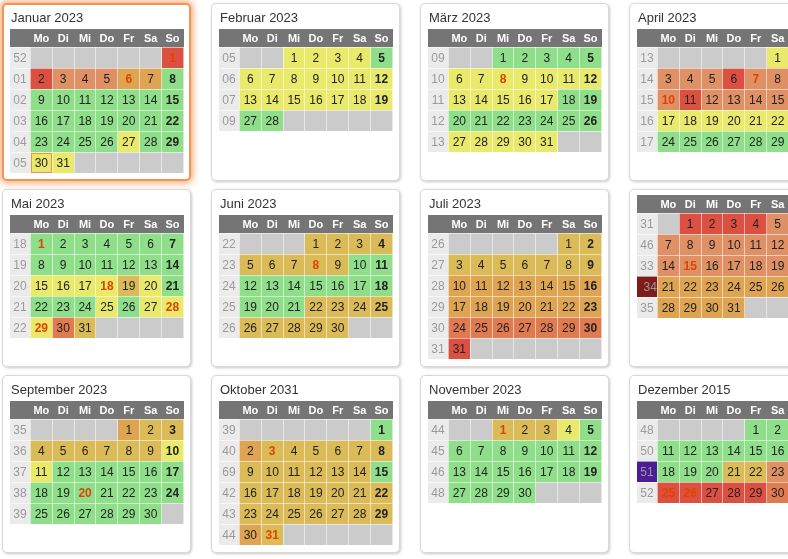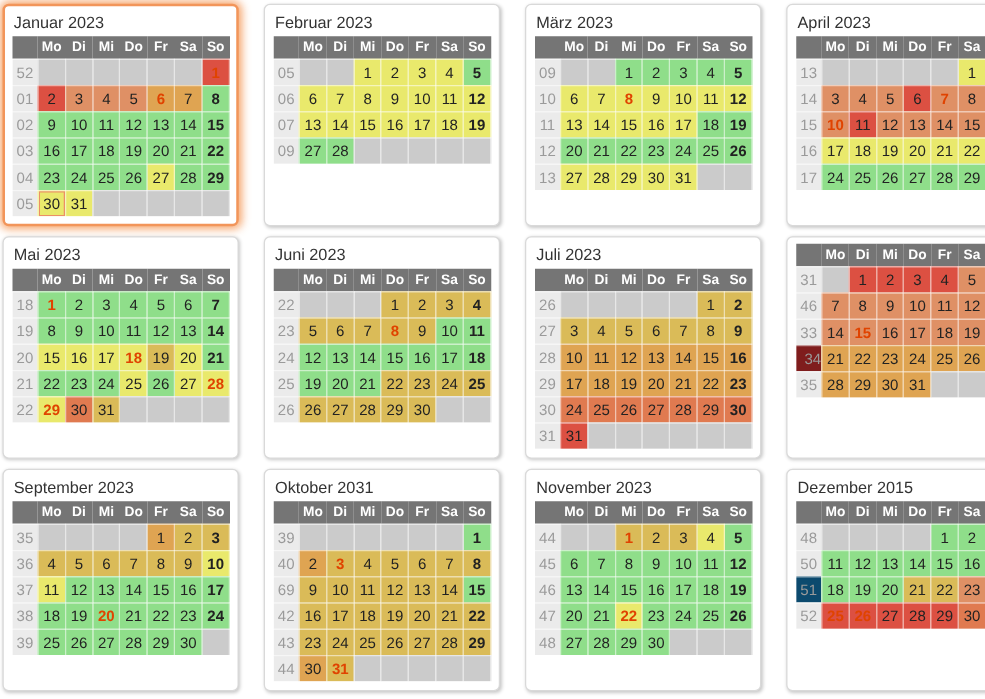--- a/index.html
+++ b/index.html
@@ -817,30 +817,20 @@
             <td class="wk" style="background: rgb(235, 235, 235); color: rgb(154, 154, 154);">46</td>
             <td class="day" style="background: rgb(143, 222, 138); color: rgb(34, 34, 34);">13</td>
             <td class="day" style="background: rgb(143, 222, 138); color: rgb(34, 34, 34);">14</td>
             <td class="day" style="background: rgb(143, 222, 138); color: rgb(34, 34, 34);">15</td>
             <td class="day" style="background: rgb(143, 222, 138); color: rgb(34, 34, 34);">16</td>
             <td class="day" style="background: rgb(143, 222, 138); color: rgb(34, 34, 34);">17</td>
             <td class="day" style="background: rgb(143, 222, 138); color: rgb(34, 34, 34);">18</td>
             <td class="day sun" style="background: rgb(143, 222, 138); color: rgb(34, 34, 34);">19</td>
           </tr>
           <tr>
-            <td class="wk" style="background: rgb(235, 235, 235); color: rgb(154, 154, 154);">47</td>
-            <td class="day" style="background: rgb(143, 222, 138); color: rgb(34, 34, 34);">20</td>
-            <td class="day" style="background: rgb(143, 222, 138); color: rgb(34, 34, 34);">21</td>
-            <td class="day hol" style="background: rgb(233, 233, 108); color: rgb(224, 67, 0);">22</td>
-            <td class="day" style="background: rgb(143, 222, 138); color: rgb(34, 34, 34);">23</td>
-            <td class="day" style="background: rgb(143, 222, 138); color: rgb(34, 34, 34);">24</td>
-            <td class="day" style="background: rgb(143, 222, 138); color: rgb(34, 34, 34);">25</td>
-            <td class="day sun" style="background: rgb(143, 222, 138); color: rgb(34, 34, 34);">26</td>
-          </tr>
-          <tr>
             <td class="wk" style="background: rgb(235, 235, 235); color: rgb(154, 154, 154);">48</td>
             <td class="day" style="background: rgb(143, 222, 138); color: rgb(34, 34, 34);">27</td>
             <td class="day" style="background: rgb(143, 222, 138); color: rgb(34, 34, 34);">28</td>
             <td class="day" style="background: rgb(143, 222, 138); color: rgb(34, 34, 34);">29</td>
             <td class="day" style="background: rgb(143, 222, 138); color: rgb(34, 34, 34);">30</td>
             <td style="background: rgb(203, 203, 203);"></td>
             <td style="background: rgb(203, 203, 203);"></td>
             <td style="background: rgb(203, 203, 203);"></td>
           </tr>
         </tbody>
@@ -876,21 +866,21 @@
             <td class="wk" style="background: rgb(235, 235, 235); color: rgb(154, 154, 154);">50</td>
             <td class="day" style="background: rgb(143, 222, 138); color: rgb(34, 34, 34);">11</td>
             <td class="day" style="background: rgb(143, 222, 138); color: rgb(34, 34, 34);">12</td>
             <td class="day" style="background: rgb(143, 222, 138); color: rgb(34, 34, 34);">13</td>
             <td class="day" style="background: rgb(143, 222, 138); color: rgb(34, 34, 34);">14</td>
             <td class="day" style="background: rgb(143, 222, 138); color: rgb(34, 34, 34);">15</td>
             <td class="day" style="background: rgb(143, 222, 138); color: rgb(34, 34, 34);">16</td>
             <td class="day sun" style="background: rgb(143, 222, 138); color: rgb(34, 34, 34);">17</td>
           </tr>
           <tr>
-            <td class="wk" style="background: #0c4a6e; color: rgb(154, 154, 154);">51</td>
+            <td class="wk" style="background: #4c1d95; color: rgb(154, 154, 154);">51</td>
             <td class="day" style="background: rgb(143, 222, 138); color: rgb(34, 34, 34);">18</td>
             <td class="day" style="background: rgb(143, 222, 138); color: rgb(34, 34, 34);">19</td>
             <td class="day" style="background: rgb(143, 222, 138); color: rgb(34, 34, 34);">20</td>
             <td class="day" style="background: rgb(218, 187, 88); color: rgb(34, 34, 34);">21</td>
             <td class="day" style="background: rgb(218, 187, 88); color: rgb(34, 34, 34);">22</td>
             <td class="day" style="background: rgb(223, 144, 101); color: rgb(34, 34, 34);">23</td>
             <td class="day sun" style="background: rgb(223, 144, 101); color: rgb(34, 34, 34);">24</td>
           </tr>
           <tr>
             <td class="wk" style="background: rgb(235, 235, 235); color: rgb(154, 154, 154);">52</td>

